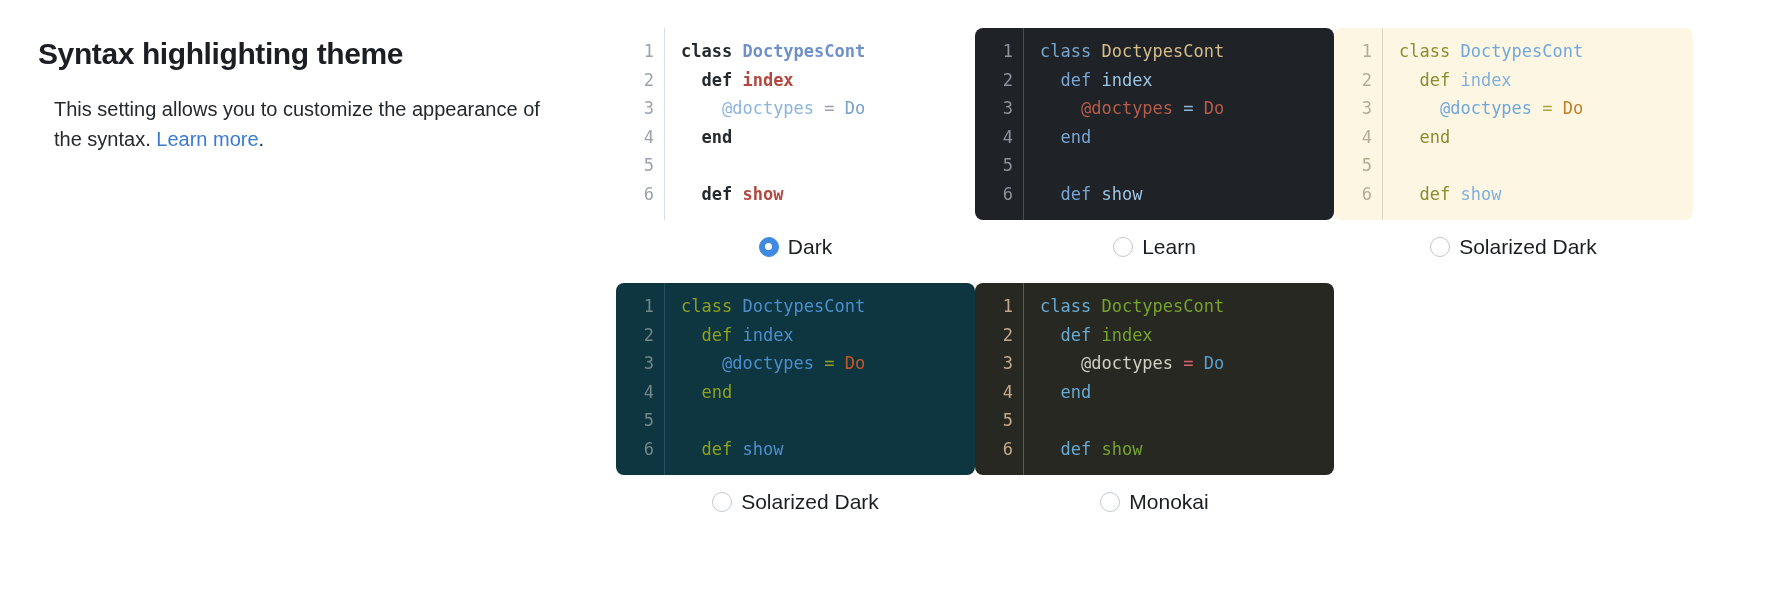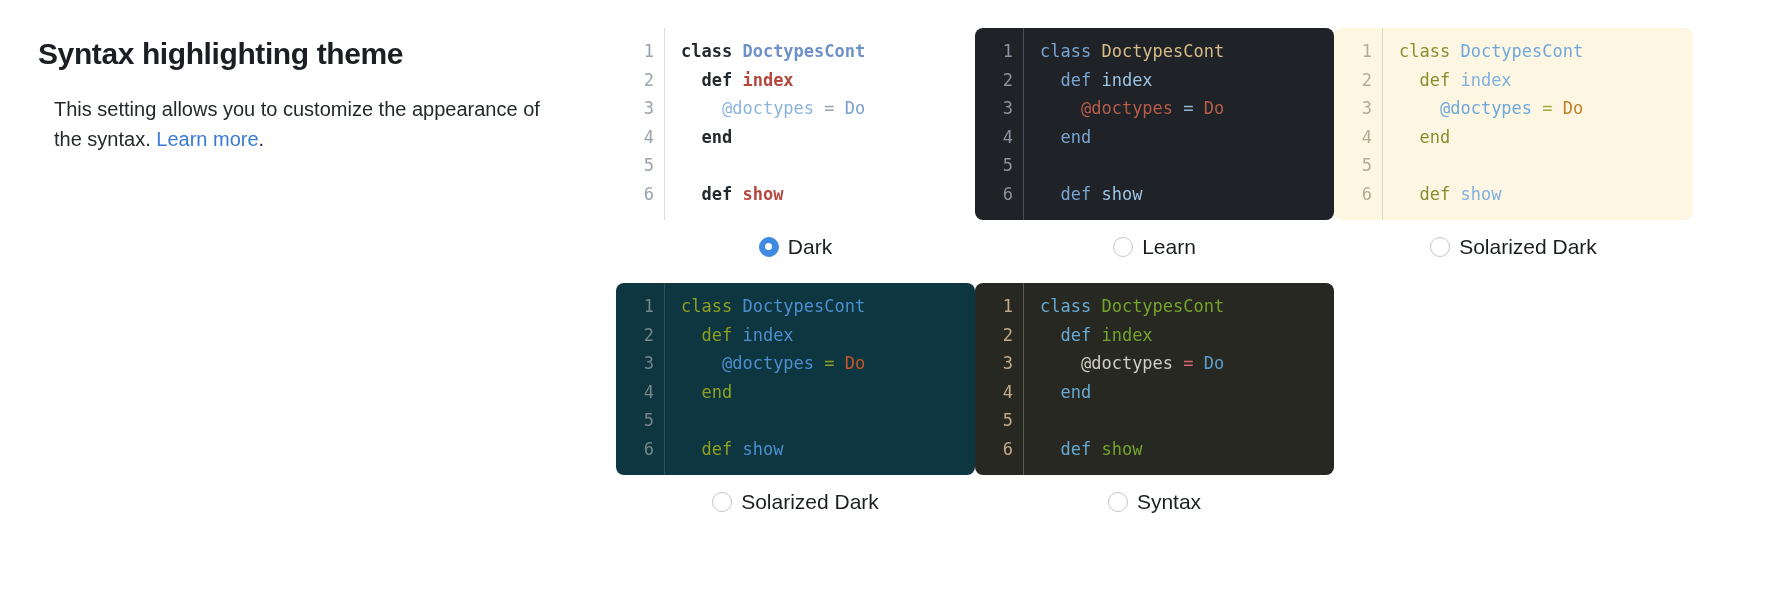--- a/index.html
+++ b/index.html
@@ -278,18 +278,18 @@
             <span class="ln">2</span>
             <span class="ln">3</span>
             <span class="ln">4</span>
             <span class="ln">5</span>
             <span class="ln">6</span>
           </div>
           <div class="code-area"><span class="line"><span class="kw">class </span><span class="cls">DoctypesCont</span></span><span class="line"><span class="kw">  def </span><span class="fn">index</span></span><span class="line"><span class="plain">    </span><span class="ivar">@doctypes</span><span class="op"> = </span><span class="const">Do</span></span><span class="line"><span class="kw">  end</span></span><span class="line"><span class="plain"></span></span><span class="line"><span class="kw">  def </span><span class="fn">show</span></span></div>
         </div>
         <label class="radio-row">
           <span class="radio-mark"></span>
-          <span class="radio-label">Syntax</span>
+          <span class="radio-label">Monokai</span>
         </label>
       </div>
     </div>
 
 </div>
 
 </body></html>

